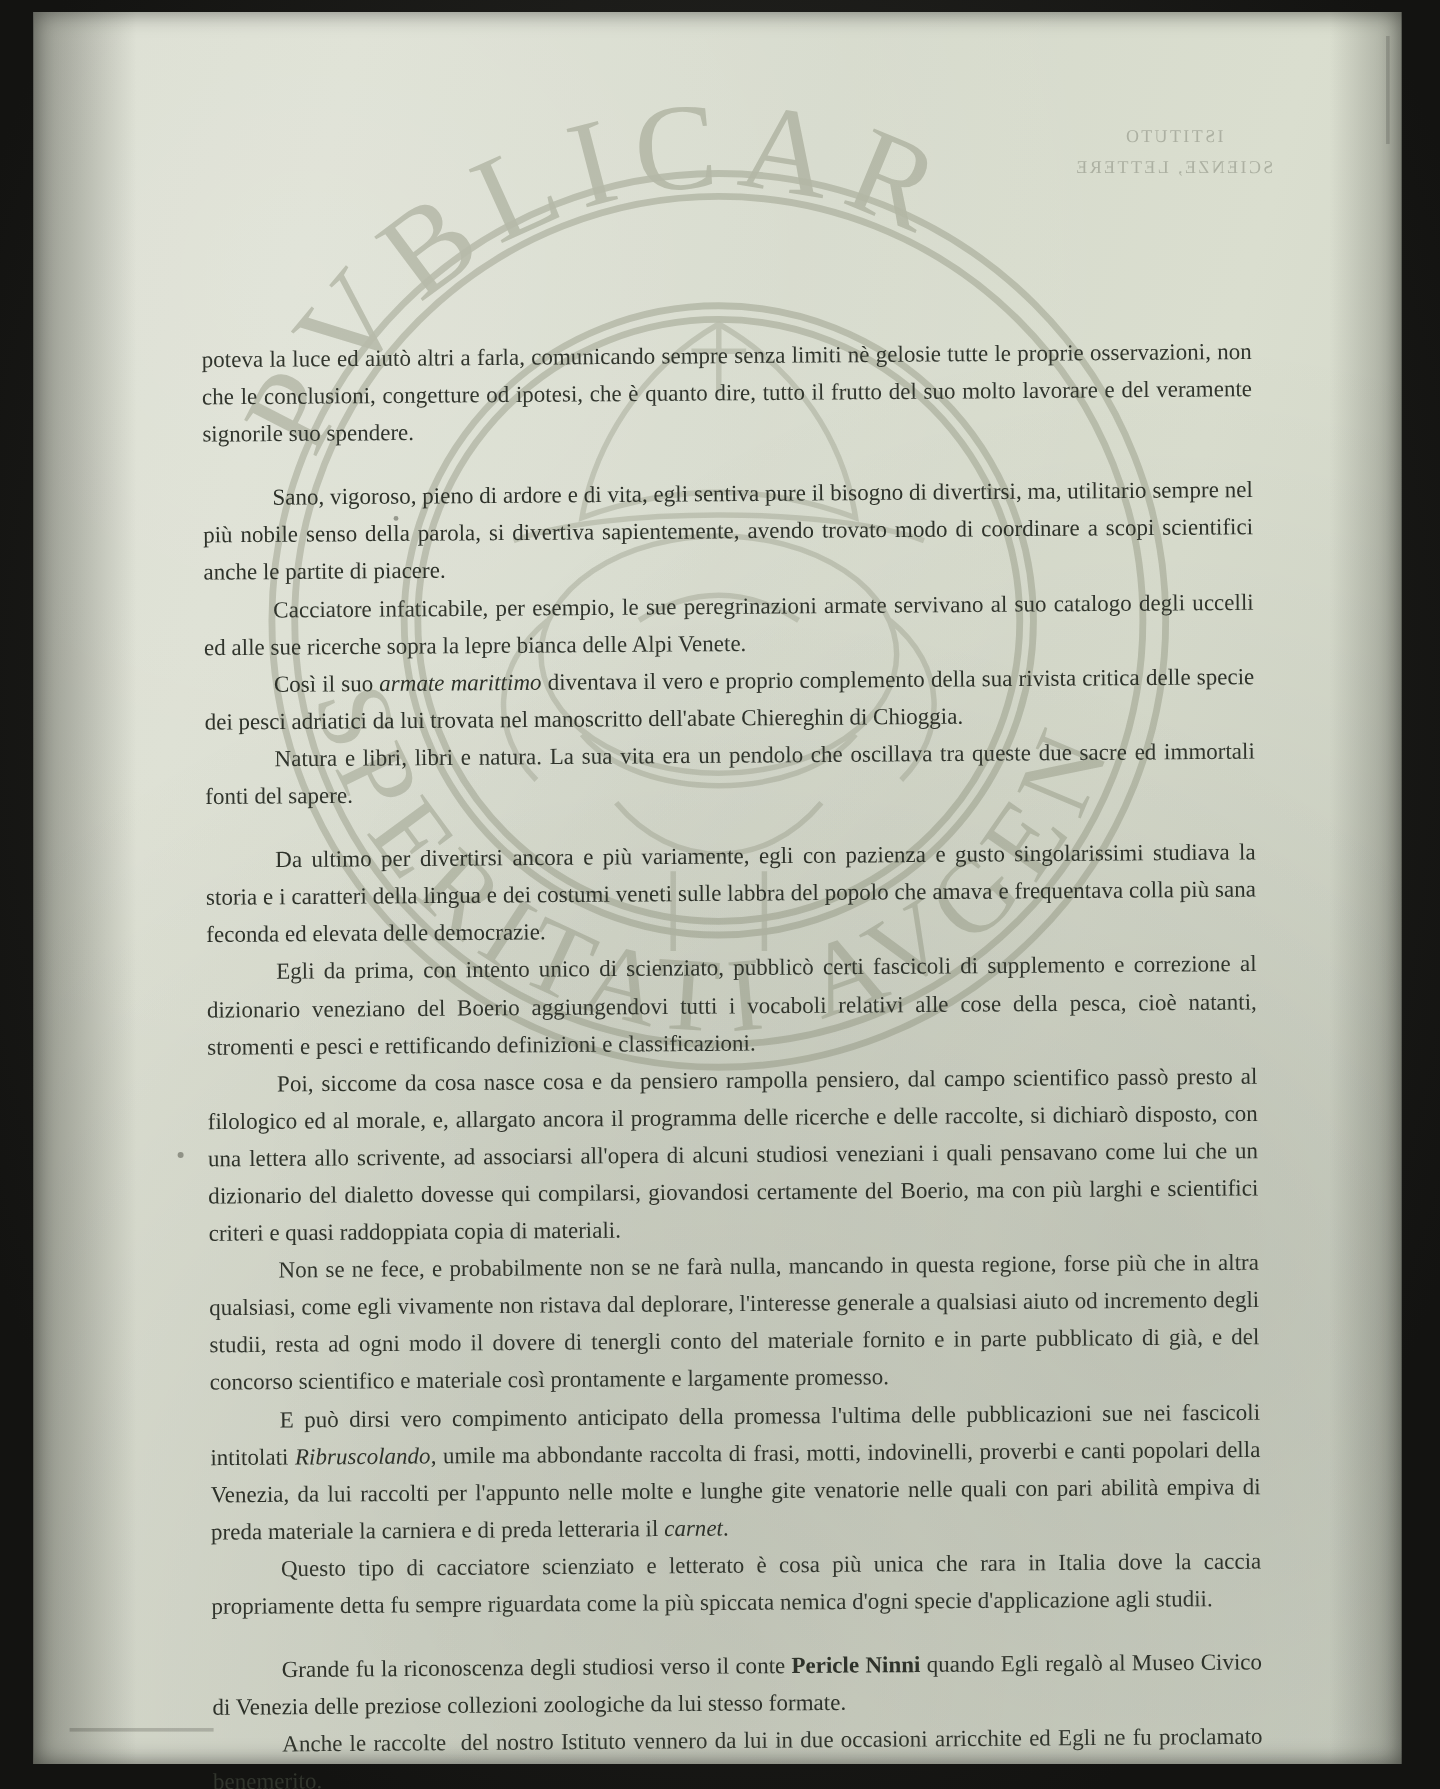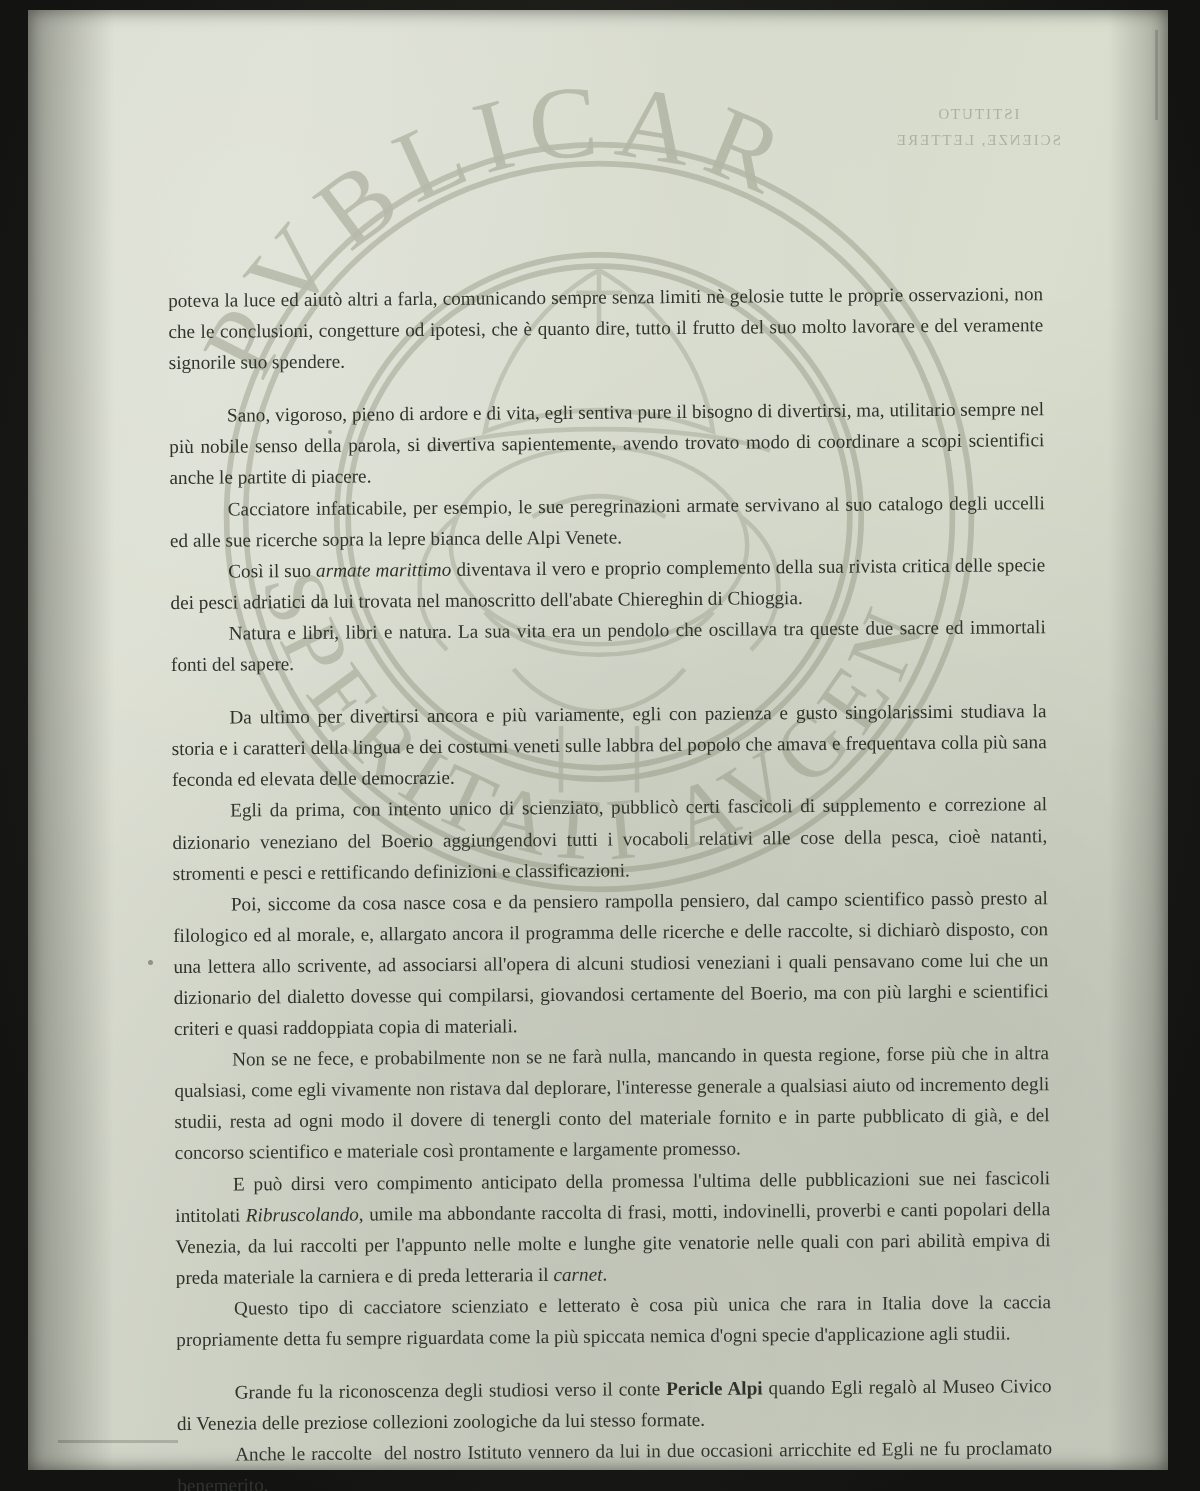--- a/index.html
+++ b/index.html
@@ -188,21 +188,21 @@
         <p class="gap-before">Sano, vigoroso, pieno di ardore e di vita, egli sentiva pure il bisogno di divertirsi, ma, utilitario sempre nel più nobile senso della parola, si divertiva sapientemente, avendo trovato modo di coordinare a scopi scientifici anche le partite di piacere.</p>
         <p>Cacciatore infaticabile, per esempio, le sue peregrinazioni armate servivano al suo catalogo degli uccelli ed alle sue ricerche sopra la lepre bianca delle Alpi Venete.</p>
         <p>Così il suo <em>armate marittimo</em> diventava il vero e proprio complemento della sua rivista critica delle specie dei pesci adriatici da lui trovata nel manoscritto dell'abate Chiereghin di Chioggia.</p>
         <p>Natura e libri, libri e natura. La sua vita era un pendolo che oscillava tra queste due sacre ed immortali fonti del sapere.</p>
         <p class="gap-before">Da ultimo per divertirsi ancora e più variamente, egli con pazienza e gusto singolarissimi studiava la storia e i caratteri della lingua e dei costumi veneti sulle labbra del popolo che amava e frequentava colla più sana feconda ed elevata delle democrazie.</p>
         <p>Egli da prima, con intento unico di scienziato, pubblicò certi fascicoli di supplemento e correzione al dizionario veneziano del Boerio aggiungendovi tutti i vocaboli relativi alle cose della pesca, cioè natanti, stromenti e pesci e rettificando definizioni e classificazioni.</p>
         <p>Poi, siccome da cosa nasce cosa e da pensiero rampolla pensiero, dal campo scientifico passò presto al filologico ed al morale, e, allargato ancora il programma delle ricerche e delle raccolte, si dichiarò disposto, con una lettera allo scrivente, ad associarsi all'opera di alcuni studiosi veneziani i quali pensavano come lui che un dizionario del dialetto dovesse qui compilarsi, giovandosi certamente del Boerio, ma con più larghi e scientifici criteri e quasi raddoppiata copia di materiali.</p>
         <p>Non se ne fece, e probabilmente non se ne farà nulla, mancando in questa regione, forse più che in altra qualsiasi, come egli vivamente non ristava dal deplorare, l'interesse generale a qualsiasi aiuto od incremento degli studii, resta ad ogni modo il dovere di tenergli conto del materiale fornito e in parte pubblicato di già, e del concorso scientifico e materiale così prontamente e largamente promesso.</p>
         <p>E può dirsi vero compimento anticipato della promessa l'ultima delle pubblicazioni sue nei fascicoli intitolati <em>Ribruscolando</em>, umile ma abbondante raccolta di frasi, motti, indovinelli, proverbi e canti popolari della Venezia, da lui raccolti per l'appunto nelle molte e lunghe gite venatorie nelle quali con pari abilità empiva di preda materiale la carniera e di preda letteraria il <em>carnet</em>.</p>
         <p>Questo tipo di cacciatore scienziato e letterato è cosa più unica che rara in Italia dove la caccia propriamente detta fu sempre riguardata come la più spiccata nemica d'ogni specie d'applicazione agli studii.</p>
-        <p class="gap-before">Grande fu la riconoscenza degli studiosi verso il conte <strong>Pericle Alpi</strong> quando Egli regalò al Museo Civico di Venezia delle preziose collezioni zoologiche da lui stesso formate.</p>
+        <p class="gap-before">Grande fu la riconoscenza degli studiosi verso il conte <strong>Pericle Ninni</strong> quando Egli regalò al Museo Civico di Venezia delle preziose collezioni zoologiche da lui stesso formate.</p>
         <p>Anche le raccolte&nbsp; del nostro Istituto vennero da lui in due occasioni arricchite ed Egli ne fu proclamato benemerito.</p>
       </div>
 
     <div class="speck" style="left:120px; top:950px; width:5px; height:5px;"></div>
     <div class="speck" style="left:300px; top:420px; width:4px; height:4px;"></div>
     <div class="speck" style="left:900px; top:1200px; width:4px; height:4px;"></div>
     <div class="edge-mark" style="left:30px; top:1430px; width:120px; height:3px; opacity:.35;"></div>
     <div class="edge-mark" style="right:10px; top:20px; width:3px; height:90px; opacity:.30;"></div>
   </div>
 </div>

